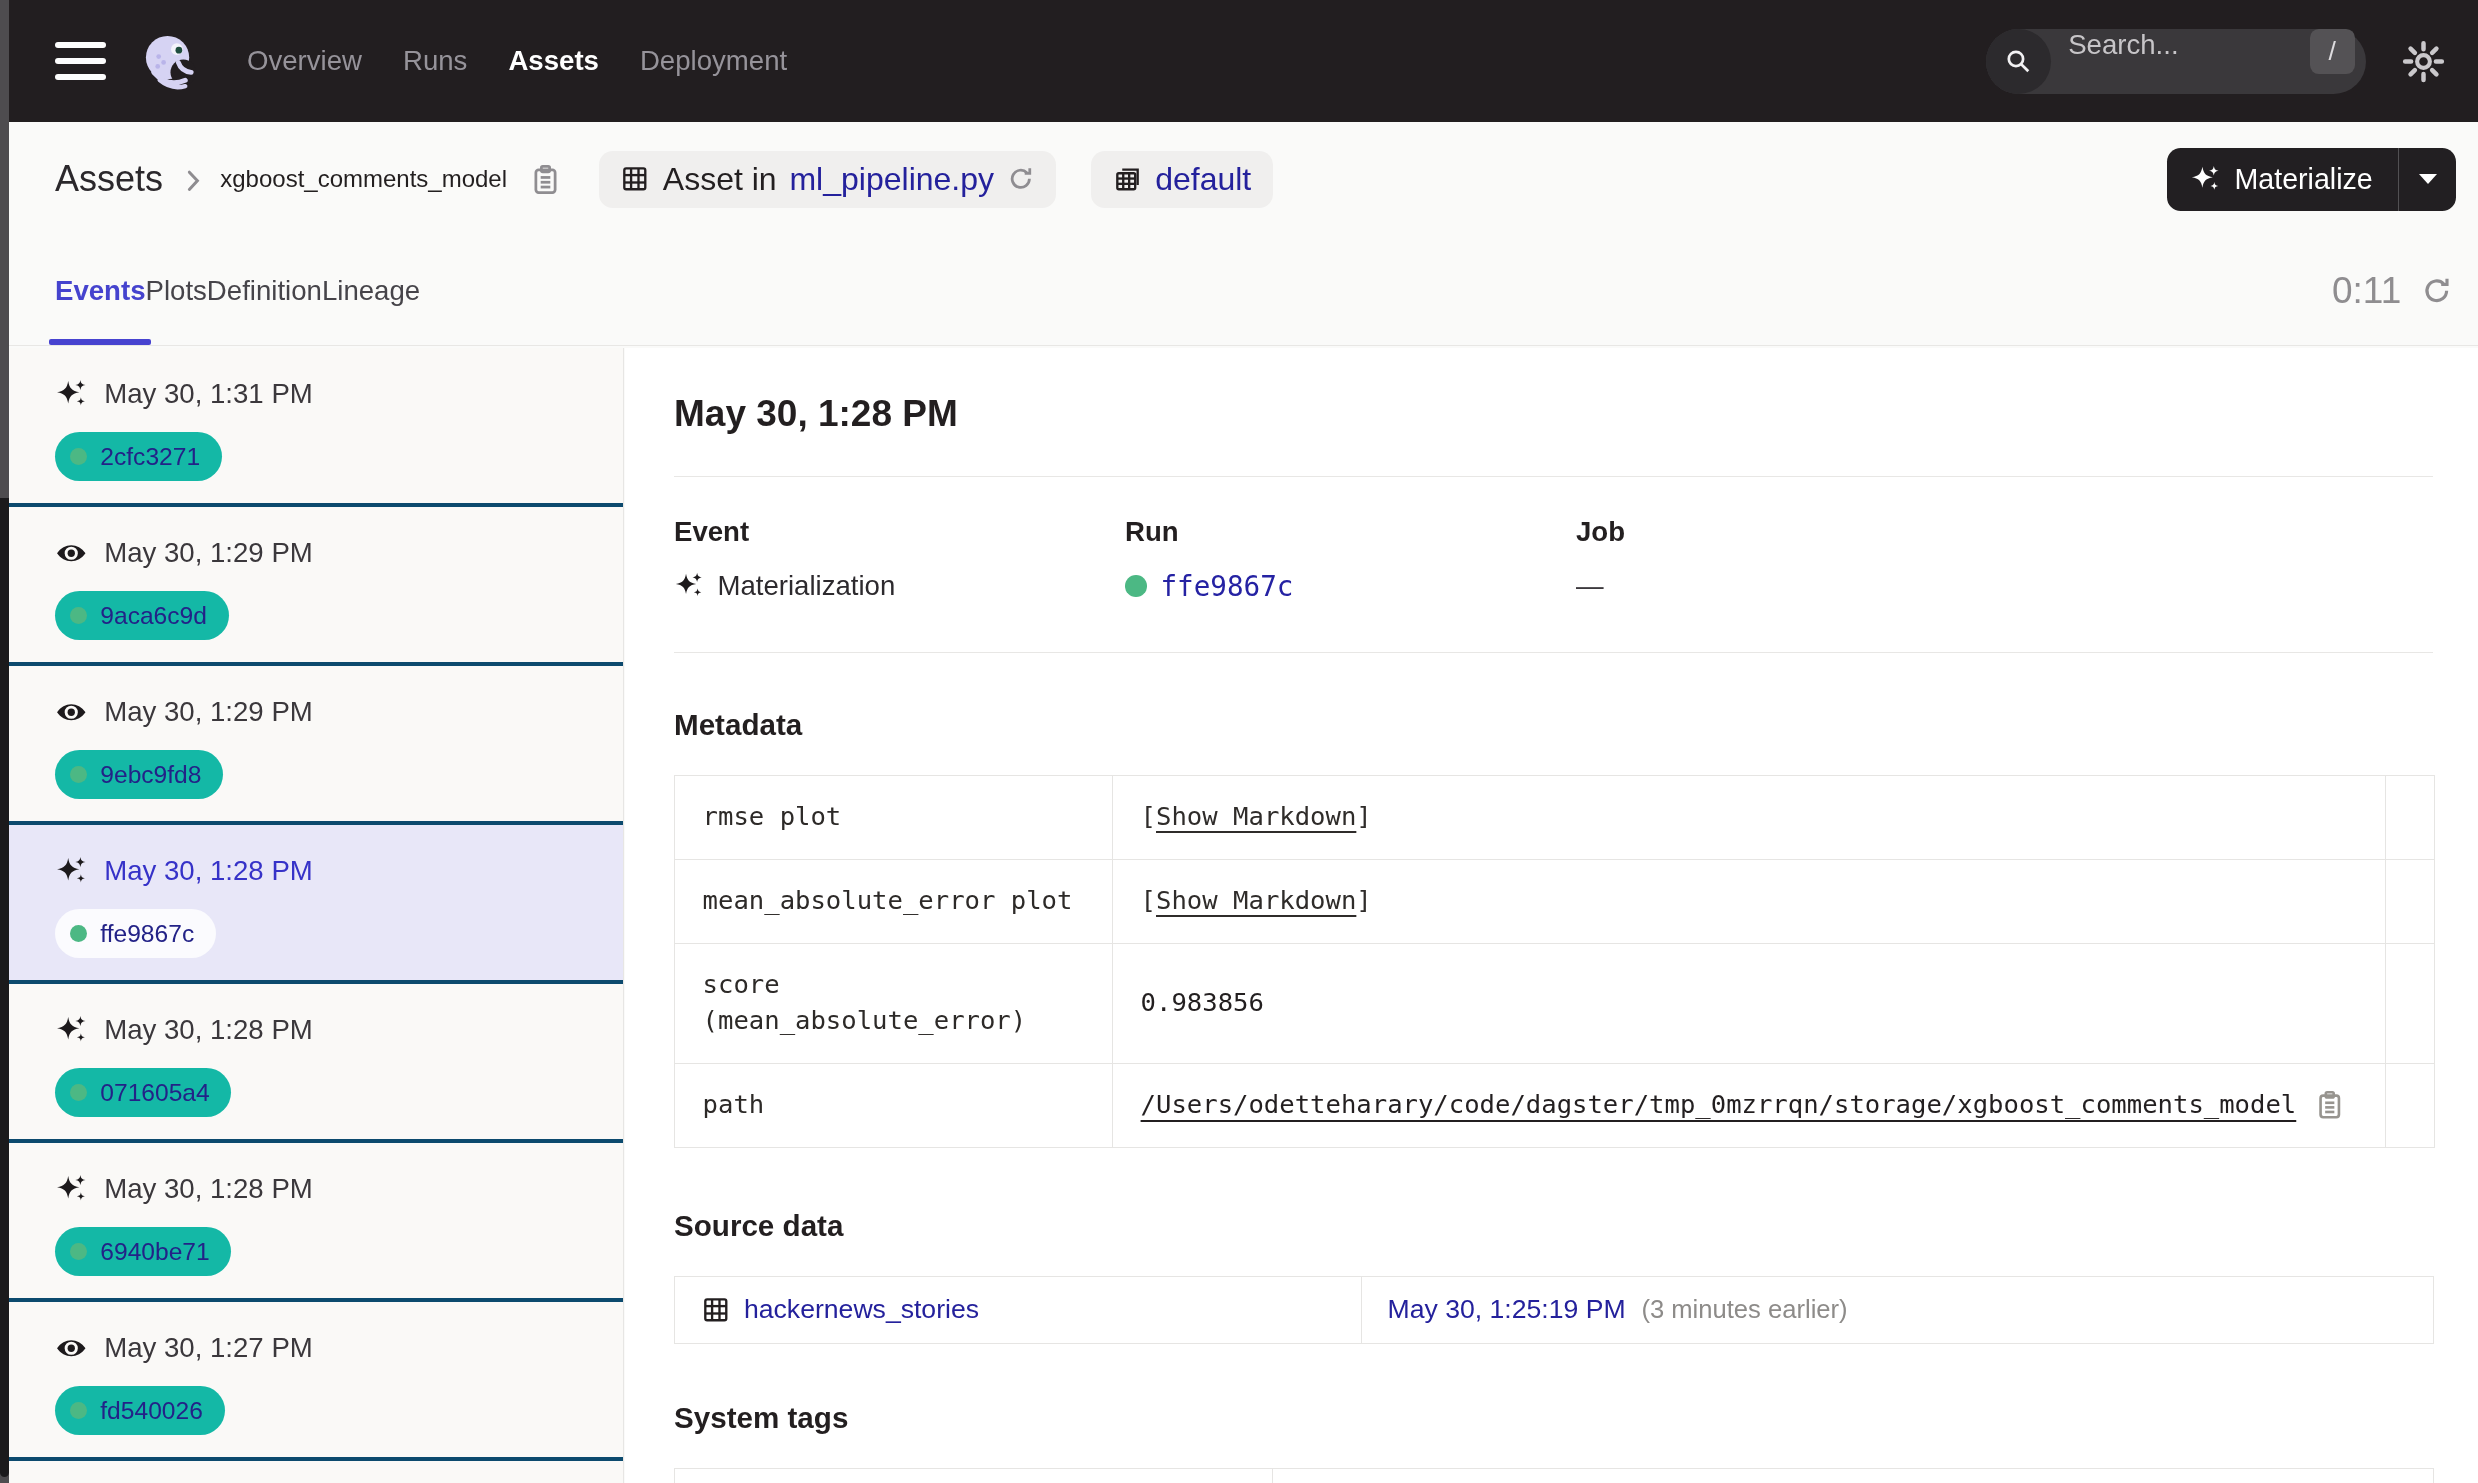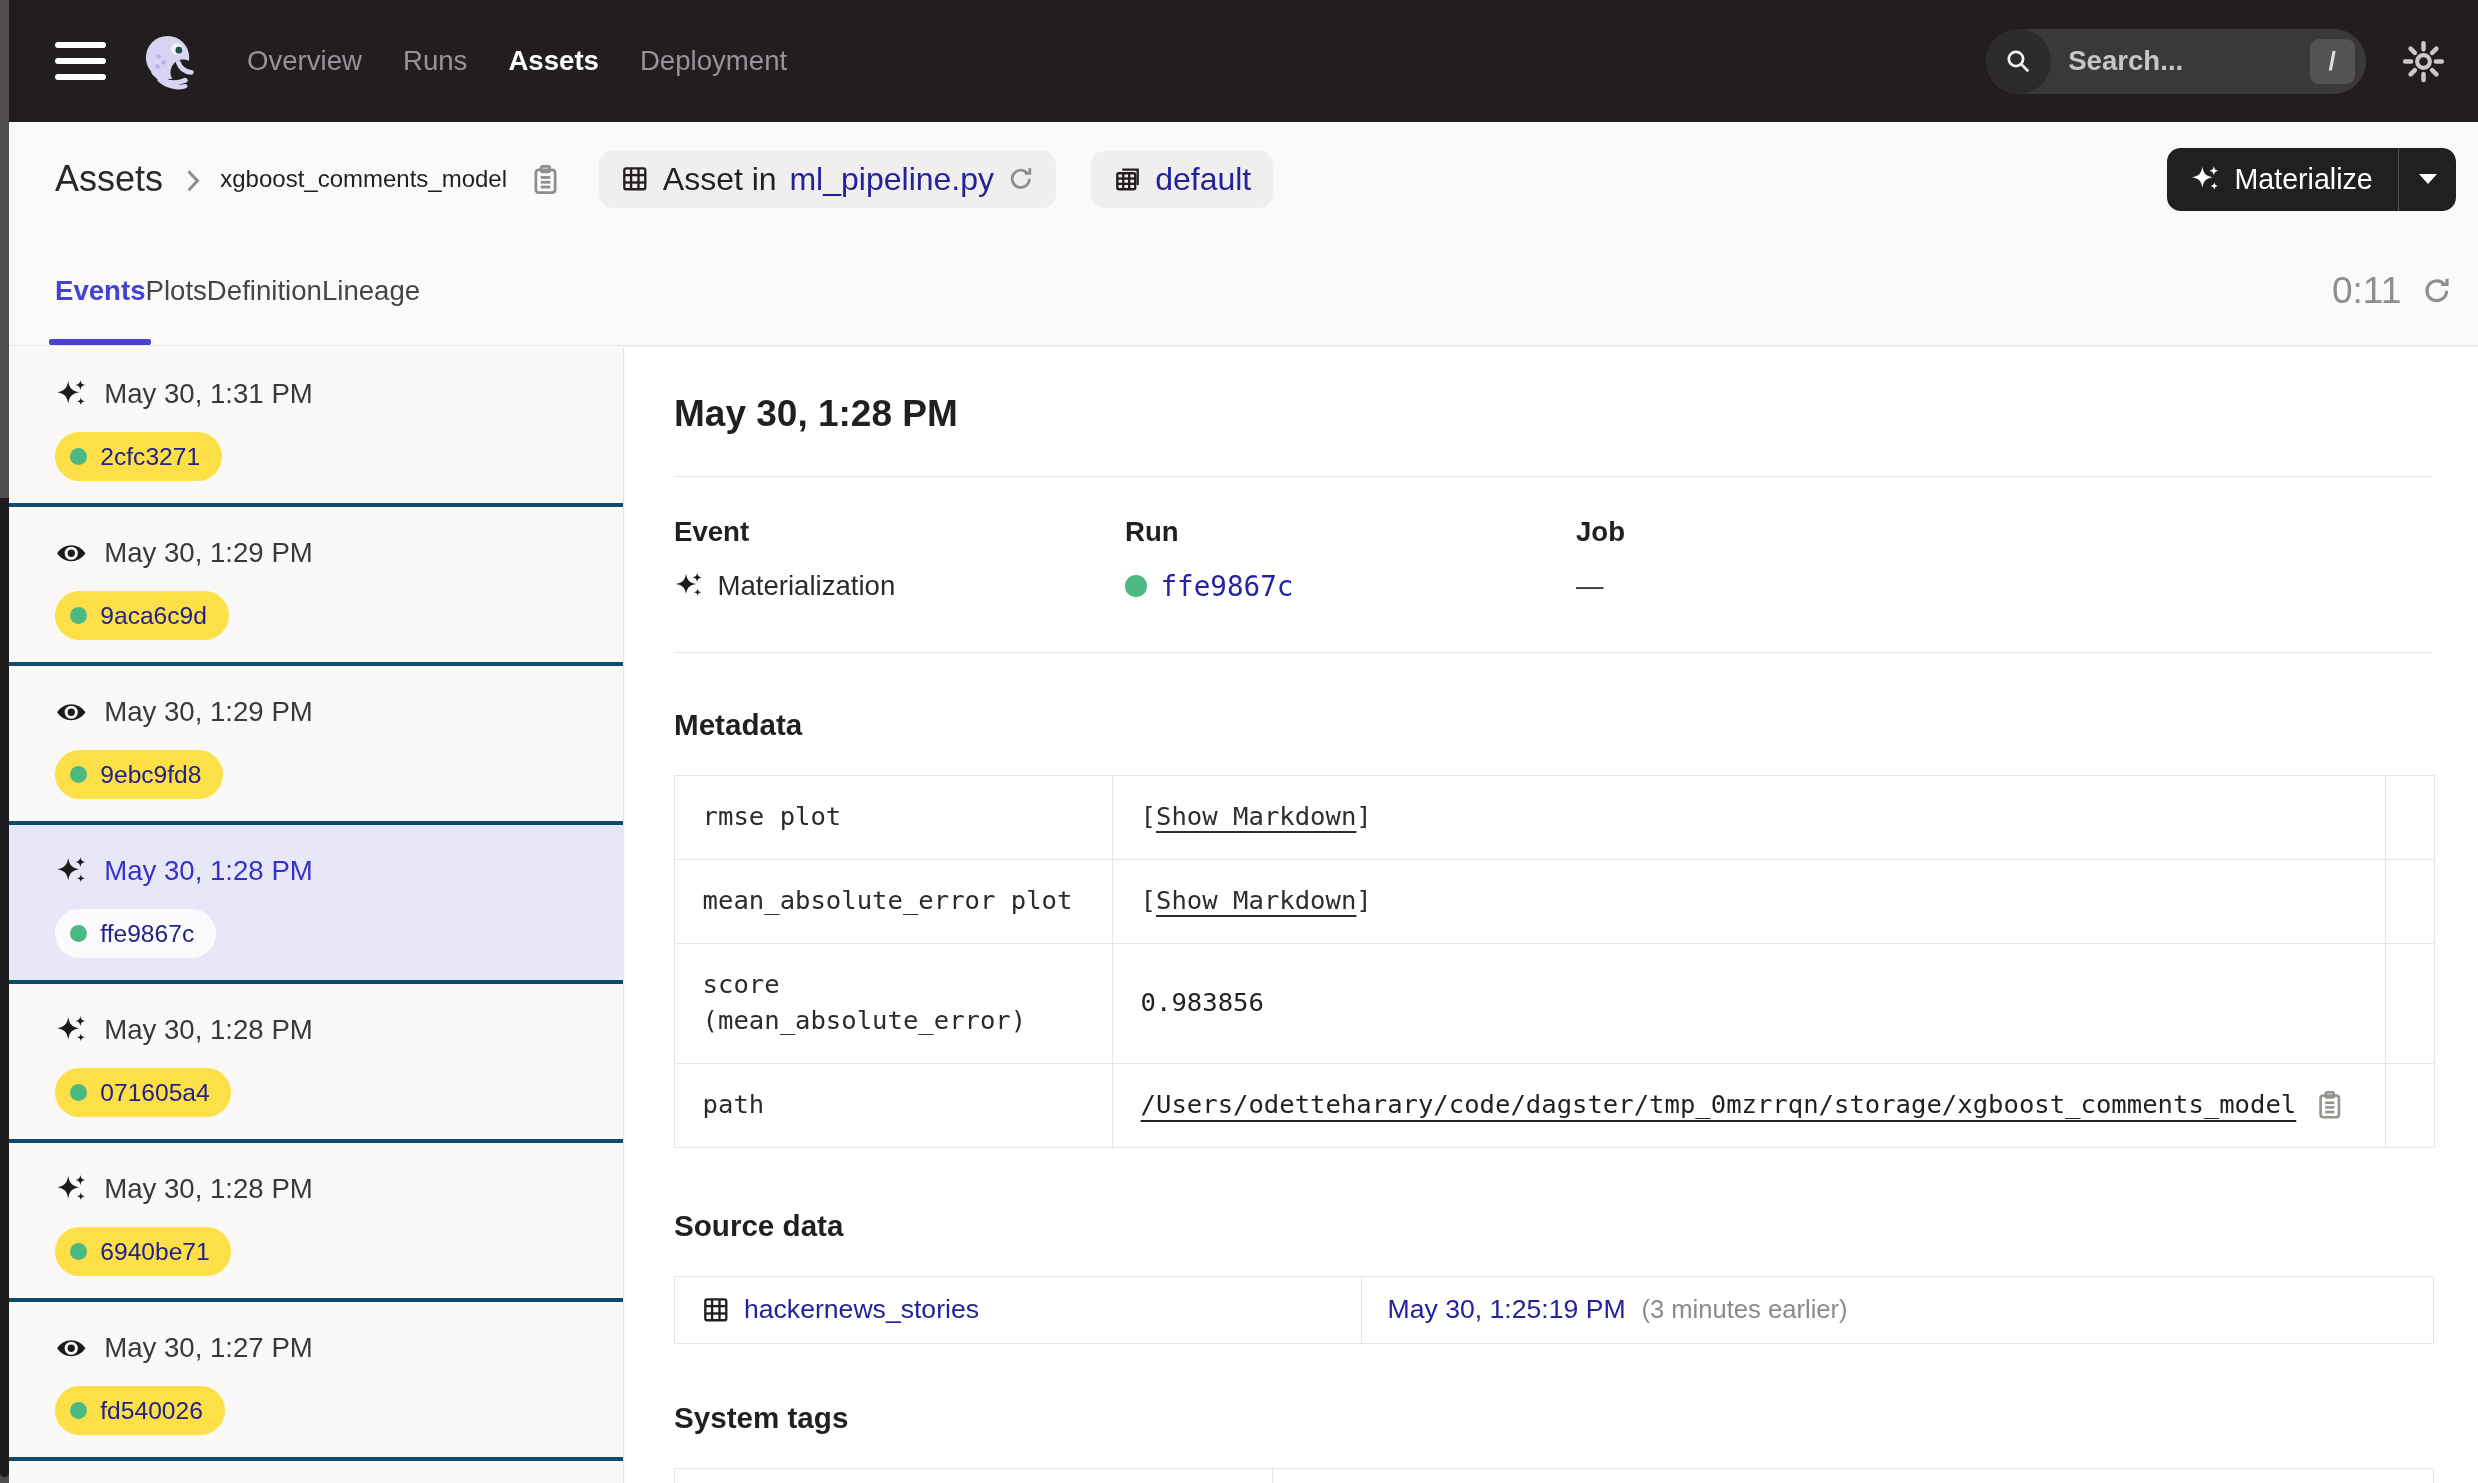--- a/index.html
+++ b/index.html
@@ -17,21 +17,21 @@
   }
   .hamburger { width:51px; height:39px; display:flex; flex-direction:column; justify-content:space-between; cursor:pointer; }
   .hamburger span { display:block; height:6.9px; border-radius:3px; background:#fdfdfd; }
   .logo { width:63px; height:63px; margin-left:33px; }
   .navlinks { display:flex; align-items:center; gap:41px; margin-left:45px; }
   .navlink { font-size:27.6px; color:#96939a; cursor:pointer; }
   .navlink.active { color:#ffffff; font-weight:700; }
   .nav-right { margin-left:auto; display:flex; align-items:center; gap:35px; }
   .search {
     width:380px; height:65px; border-radius:32.5px; background:#3a383b;
-    display:flex; align-items:center; cursor:text;font-weight:bold;
+    display:flex; cursor:text;
   }
   .search-circle {
     width:65px; height:65px; border-radius:50%; background:#2c2a2d;
     display:flex; align-items:center; justify-content:center; flex:0 0 auto;
   }
   .search-placeholder { font-size:27.6px; color:#c7c5c8; margin-left:17.7px; }
   .slash-badge {
     margin-left:auto; margin-right:10.8px; width:45px; height:45px; border-radius:8.9px;
     background:#545255; color:#dedcdf; font-size:26.6px; display:flex; align-items:center; justify-content:center;
   }
@@ -89,21 +89,21 @@
     background:#faf9f7; border-right:1px solid #e7e6e4; overflow:hidden;
   }
   .event-row { height:159px; padding:29.6px 0 0 55px; border-bottom:4px solid #0c4a6e; cursor:pointer; }
   .event-row.selected { background:#e8e7f8; }
   .event-row .row-top { display:flex; align-items:center; gap:16.7px; }
   .event-row .ev-icon { width:32.5px; height:32.5px; color:#1d1a1c; flex:0 0 auto; }
   .event-row .ev-time { font-size:27.6px; color:#3b383c; }
   .event-row.selected .ev-time { color:#3632c8; }
   .run-pill {
     display:inline-flex; align-items:center; gap:12.8px; margin-top:21.7px;
-    background:#fde047; border-radius:984px; padding:10.8px 21.7px 10.8px 14.8px;
+    background:#14b8a6; border-radius:984px; padding:10.8px 21.7px 10.8px 14.8px;
   }
   .event-row.selected .run-pill { background:#fbfbfe; }
   .run-dot { width:17.7px; height:17.7px; border-radius:50%; background:#4cb884; flex:0 0 auto; }
   .run-pill .run-id { font-size:24.6px; color:#232287; text-decoration:none; }
   .event-row.partial { height:44px; border-bottom:none; }
 
   
   .main {
     position:absolute; left:625px; top:348px; right:0; bottom:0;
     background:#ffffff; padding:45px 45px 0 49px; overflow:hidden;

